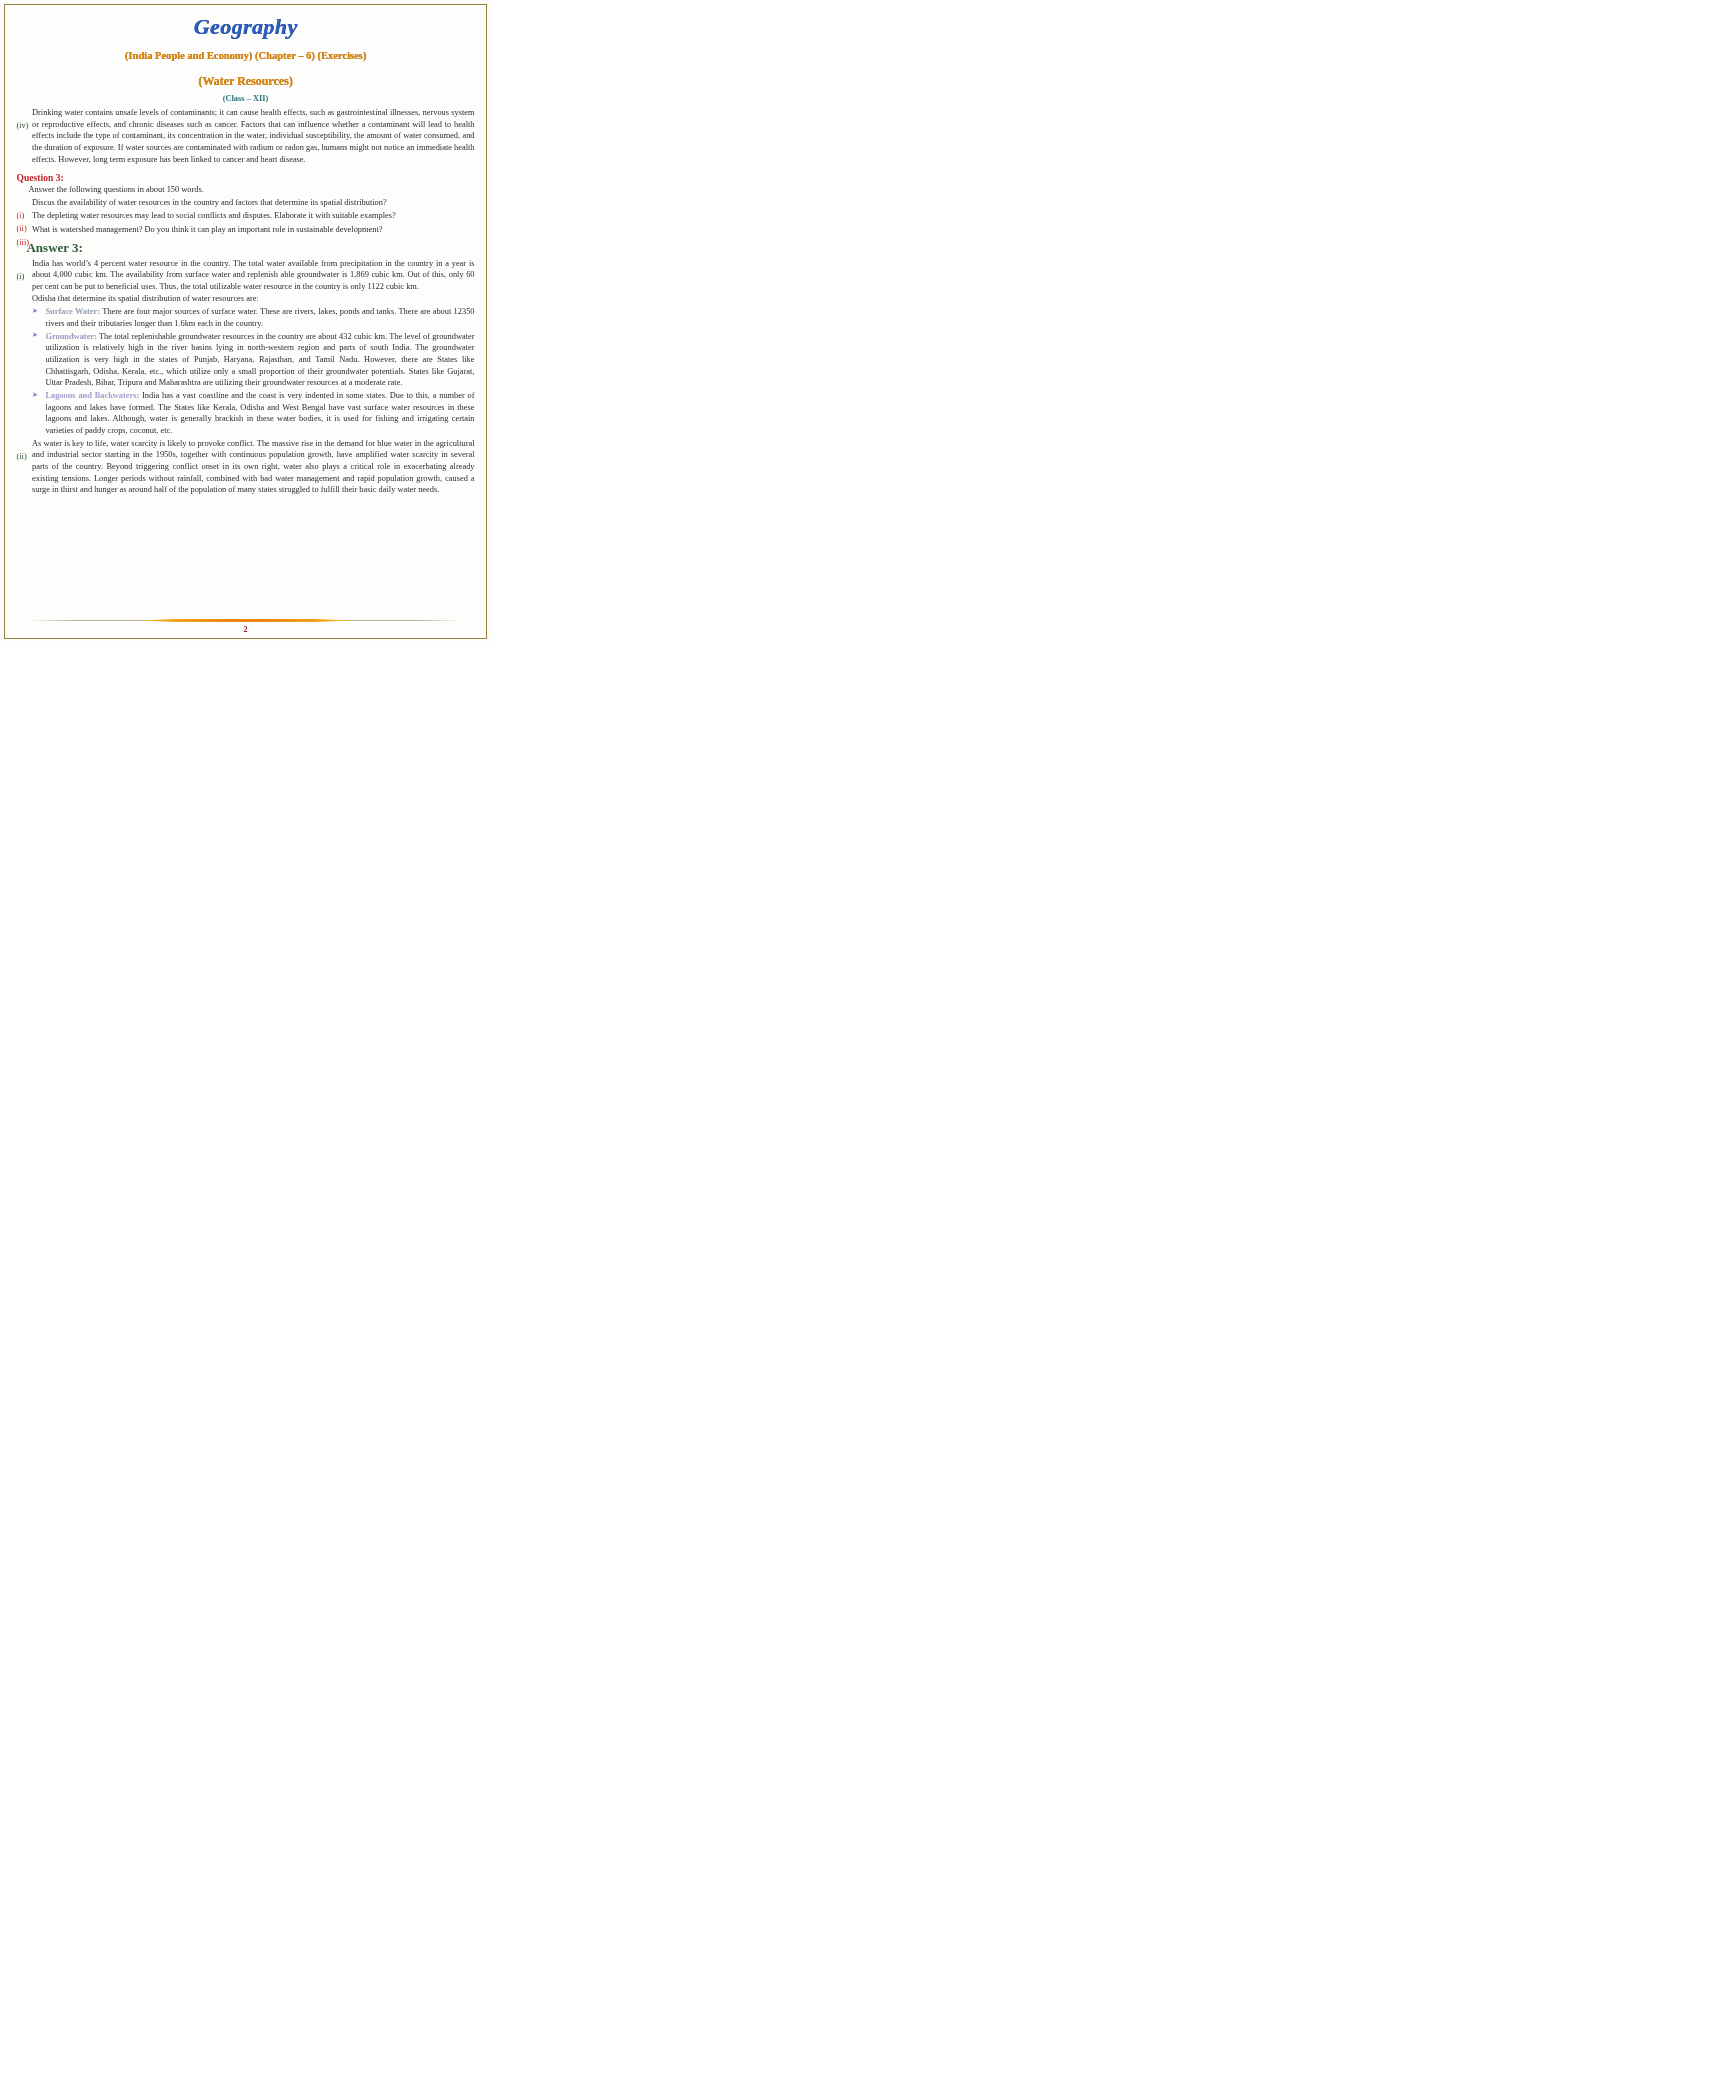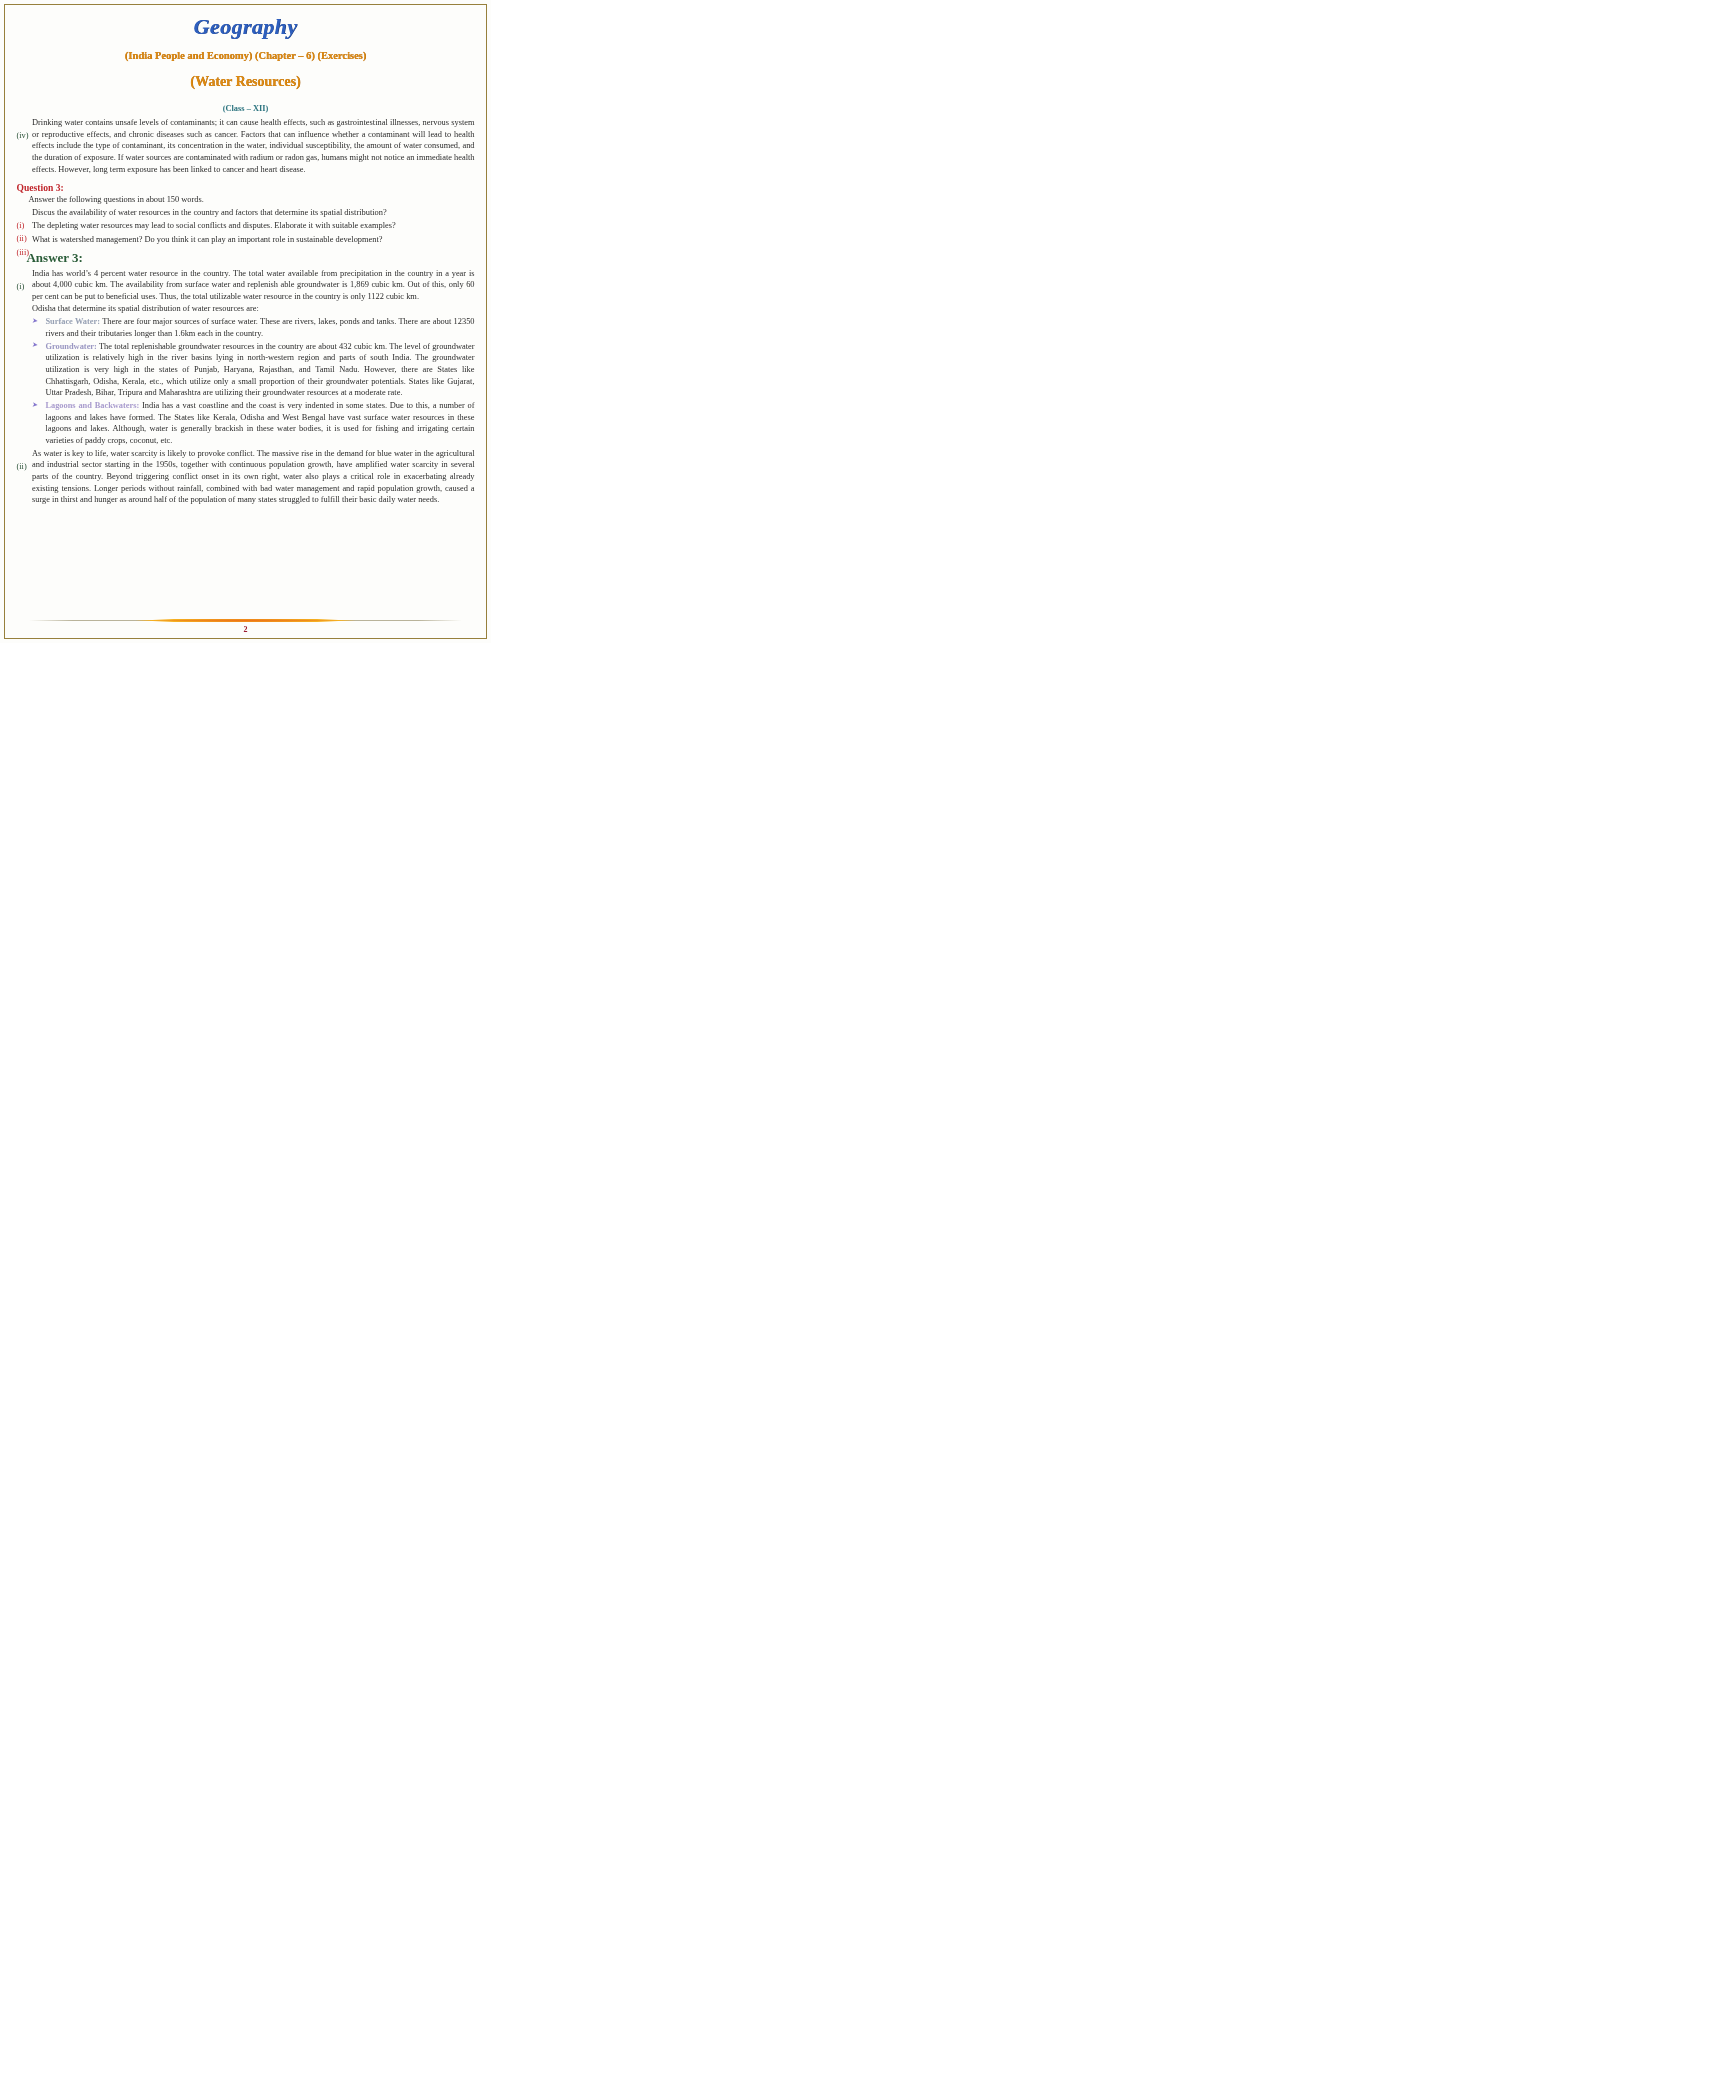--- a/index.html
+++ b/index.html
@@ -29,21 +29,21 @@
     text-shadow:0.4px 0.4px 0 #16336e;
     margin:2.5px 0 10px 0;
     letter-spacing:0.4px;
   }
   .subtitle1, .subtitle2 {
     text-align:center; font-weight:bold;
     color:#dd8a12;
     text-shadow:0.2px 0.2px 0 #a05a08;
   }
   .subtitle1 { font-size:10.5px; margin-bottom:13px; }
-  .subtitle2 { font-size:14px; margin-bottom:14px; }
+  .subtitle2 { font-size:12px; margin-bottom:5px; }
   .subtitle3 {
     text-align:center; font-weight:bold;
     font-size:8.4px; color:#2e7580;
     margin-bottom:4.2px;
   }
 
   
   .body-text { font-size:8.4px; line-height:1.38; color:#2b2b2b; text-align:justify; }
 
   .item { position:relative; padding-left:15.5px; margin-bottom:1.7px; }

